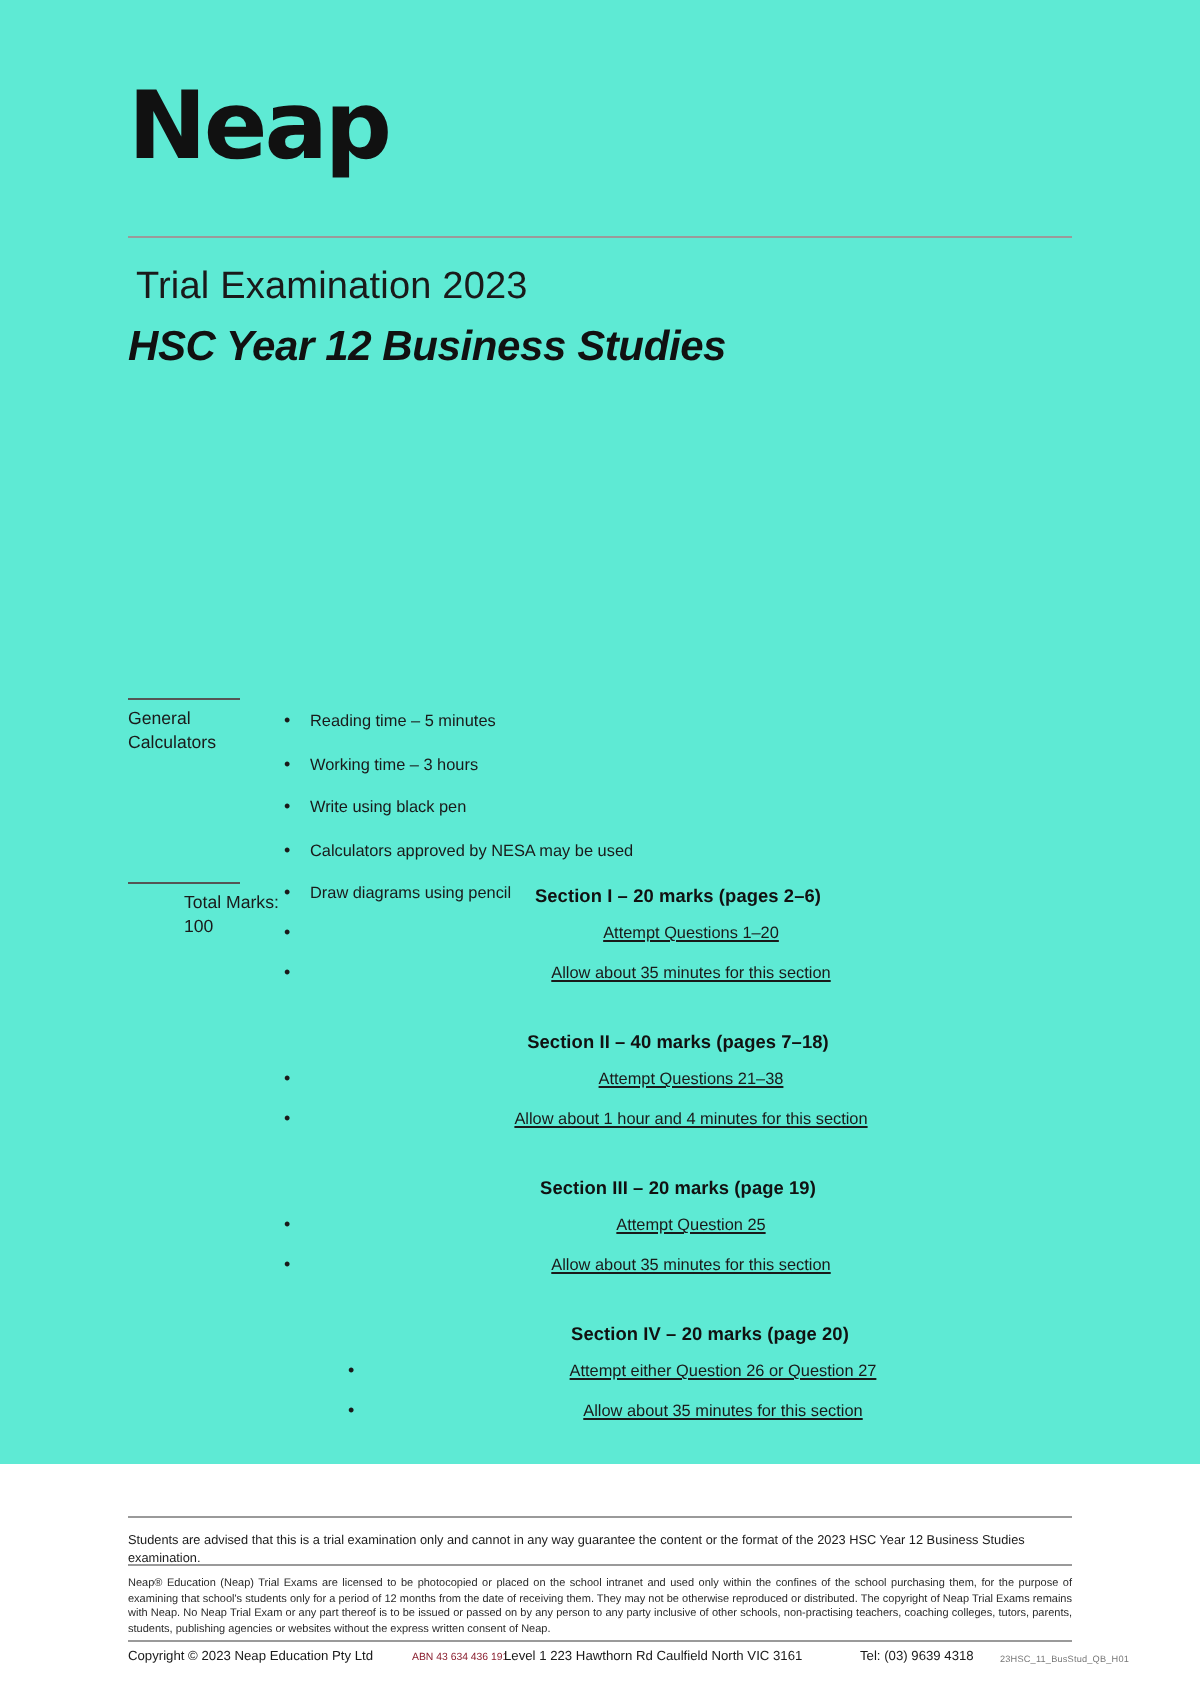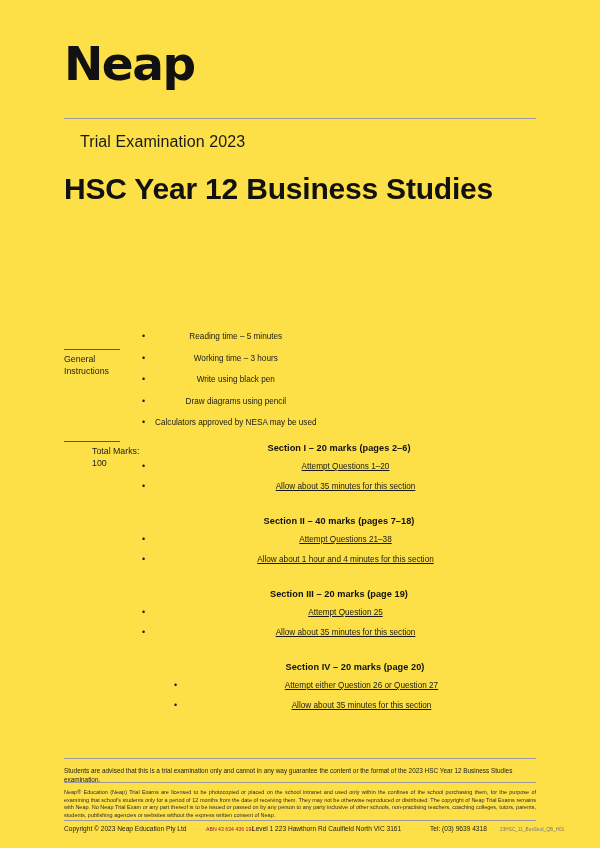--- a/index.html
+++ b/index.html
@@ -12,22 +12,22 @@
     background: #ffffff;
     font-family: "Liberation Sans", sans-serif;
     color: #1a1a1a;
     position: relative;
     overflow: hidden;
   }
   .page {
     position: absolute;
     left: 0; top: 0;
     width: 600px;
-    height: 848px;
-    background: #fde047;
+    height: 732px;
+    background: #5eead4;
   }
 
   
   .logo {
     position: absolute;
     left: 64px;
     top: 40px;
     font-family: "DejaVu Sans", sans-serif;
     font-weight: bold;
     font-size: 47px;
@@ -42,34 +42,35 @@
     left: 64px;
     top: 118px;
     width: 472px;
     height: 1px;
     background: #9a9a9a;
   }
 
   
   .trial-line {
     position: absolute;
-    left: 80px;
+    left: 68px;
     top: 133px;
-    font-size: 16px;
+    font-size: 19px;
     color: #1a1a1a;
     letter-spacing: 0.1px;
   }
   .doc-title {
     position: absolute;
     left: 64px;
-    top: 172px;
-    font-size: 30px;
+    top: 162px;
+    font-size: 21px;
     font-weight: bold;
     color: #111111;
     letter-spacing: -0.2px;
+    font-style: italic;
   }
 
   
   .rule-gen {
     position: absolute;
     left: 64px;
     top: 349px;
     width: 56px;
     height: 1px;
     background: #555;
@@ -91,21 +92,21 @@
   }
   .label-gen { top: 354px; }
   .label-marks { top: 446px; margin-left: 28px; }
 
   .bullets {
     position: absolute;
     left: 142px;
     font-size: 8.2px;
     color: #1a1a1a;
   }
-  .bullets-gen { top: 332px; text-align: center; }
+  .bullets-gen { top: 356px; }
   .bullet-row {
     position: relative;
     height: 21.5px;
     padding-left: 13px;
   }
   .bullet-row::before {
     content: "•";
     position: absolute;
     left: 0;
     top: -1px;
@@ -219,28 +220,28 @@
   <div class="logo">Neap</div>
 
   <div class="rule-top"></div>
 
   <div class="trial-line">Trial Examination 2023</div>
   <div class="doc-title">HSC Year 12 Business Studies</div>
 
   <div class="rule-gen"></div>
   <div class="label-block label-gen">
     <div>General</div>
-    <div>Instructions</div>
+    <div>Calculators</div>
   </div>
   <div class="bullets bullets-gen">
     <div class="bullet-row">Reading time – 5 minutes</div>
     <div class="bullet-row">Working time – 3 hours</div>
     <div class="bullet-row">Write using black pen</div>
+    <div class="bullet-row">Calculators approved by NESA may be used</div>
     <div class="bullet-row">Draw diagrams using pencil</div>
-    <div class="bullet-row">Calculators approved by NESA may be used</div>
   </div>
 
   <div class="rule-marks"></div>
   <div class="label-block label-marks">
     <div>Total Marks:</div>
     <div>100</div>
   </div>
 
   <div class="sections">
     <div class="section-block">

